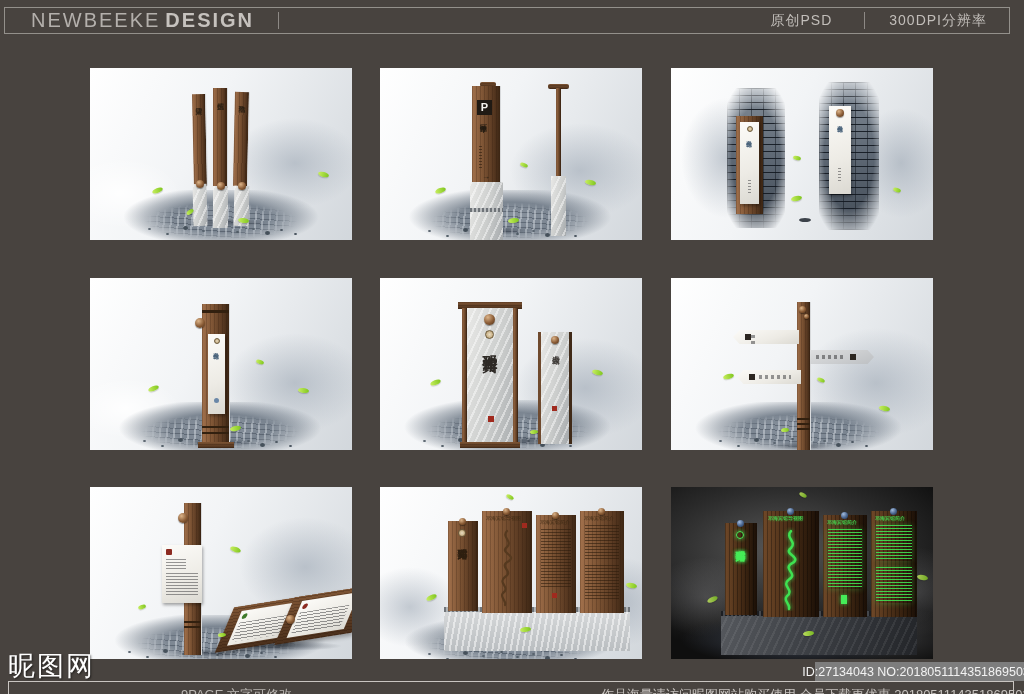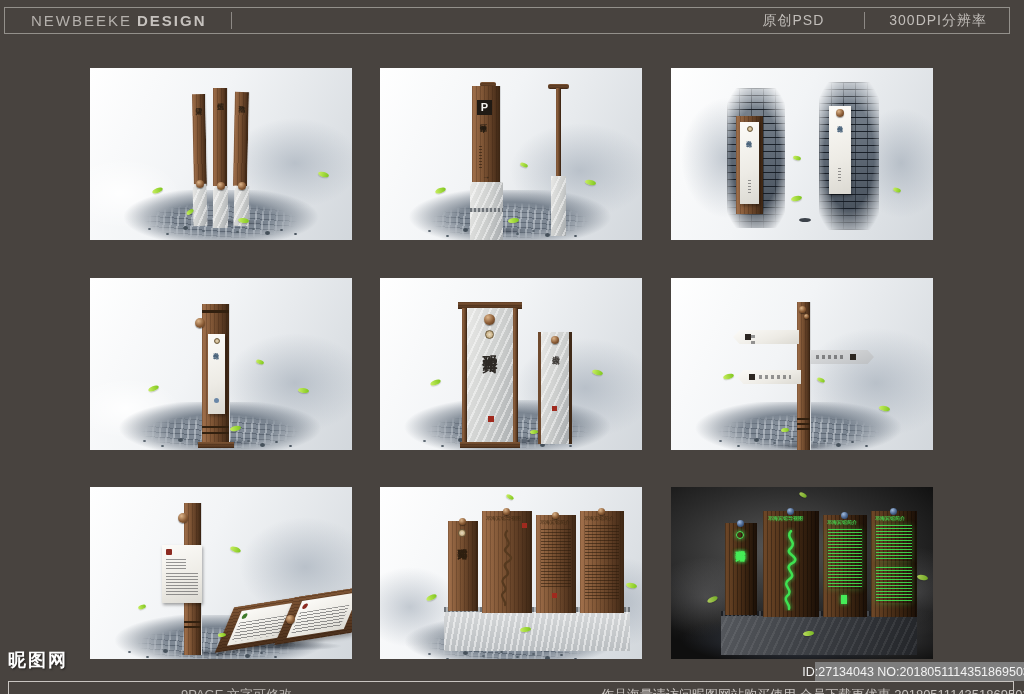--- a/index.html
+++ b/index.html
@@ -7,21 +7,21 @@
   body {
     position: relative; overflow: hidden;
     background:#48433f;
     font-family:"Liberation Sans", sans-serif;
   }
   .abs { position:absolute; }
 
   
   .hdr { position:absolute; left:4px; top:7px; width:1006px; height:27px;
          border:1px solid #93908b; display:flex; align-items:center; }
-  .brand { padding-left:26px; font-size:15px; letter-spacing:2px; color:#b4b0ac; white-space:nowrap; }
+  .brand { padding-left:26px; font-size:20px; letter-spacing:2px; color:#b4b0ac; white-space:nowrap; }
   .brand .bold { font-weight:bold; color:#c6c2be; margin-left:5px; }
   .vdiv { width:1px; height:17px; background:#8d8985; }
   .hdr-tag { font-size:14px; color:#c2beba; letter-spacing:1px; white-space:nowrap; }
 
   
   .panel { position:absolute; width:262px; height:172px; overflow:hidden;
            background:linear-gradient(118deg,#ffffff 0%,#f2f4f6 42%,#d2d7dc 100%); }
   #p9 { background:radial-gradient(ellipse 75% 62% at 42% 36%, #585858 0%, #2d2d2d 55%, #0f0f0f 100%); }
 
   .mist { position:absolute; border-radius:50%;
@@ -86,39 +86,39 @@
   .htinyg { font-size:5px; line-height:1.1; color:#46ed58; text-shadow:0 0 3px rgba(64,235,85,.8); white-space:nowrap; overflow:hidden; }
   .seal { position:absolute; width:6px; height:6px; background:#a02a1e; }
   .logo-dot { position:absolute; border-radius:50%; border:1px solid #6b5a3c;
               background:radial-gradient(circle,#e8dcc2,#b99a66); }
   .map-day   { stroke:#55391f; }
   .map-night { stroke:#3fe151; filter:drop-shadow(0 0 2px rgba(64,235,85,.9)); }
 
   
   .wm { position:absolute; left:8px; top:648px; z-index:6; display:flex; align-items:baseline; gap:8px;
         color:#ffffff; text-shadow:1px 1px 2px rgba(0,0,0,.55); }
-  .wm-logo { font-size:18px; font-weight:bold; letter-spacing:2px; font-family:"Liberation Serif", serif; }
+  .wm-logo { font-size:27px; font-weight:normal; letter-spacing:2px; font-family:"Liberation Serif", serif; }
   .wm-url  { font-size:21px; font-weight:bold; }
   .idbar { position:absolute; left:815px; top:662px; width:209px; height:19px; z-index:6;
            background:#7d7d7d; color:#f2f2f2; font-size:12.5px;
            display:flex; align-items:center; justify-content:center; white-space:nowrap; }
   .strip { position:absolute; left:8px; top:681px; width:1006px; height:60px; z-index:5;
            border:1px solid #c9c5c1; }
   .strip span { position:absolute; top:4px; font-size:13px; white-space:nowrap; }
   .strip .sl { left:172px; color:#b9b5b1; }
   .strip .sr { left:592px; color:#c6c2be; }
 </style>
 </head>
 <body>
 
 <div class="hdr">
   <div class="brand"><span>NEWBEEKE</span><span class="bold">DESIGN</span></div>
   <div class="vdiv" style="margin-left:24px"></div>
   <div style="flex:1"></div>
-  <div class="hdr-tag" style="margin-right:40px">原创PSD</div>
+  <div class="hdr-tag" style="margin-right:32px">原创PSD</div>
   <div class="vdiv" style="margin-right:24px"></div>
   <div class="hdr-tag" style="margin-right:22px">300DPI分辨率</div>
 </div>
 
 <div class="panel" id="p1" style="left:90px;top:68px">
   <div class="mist" style="left:140px;top:50px;width:130px;height:90px"></div>
   <div class="cloud" style="left:-30px;top:90px;width:120px;height:70px"></div>
   <div class="pave" style="left:20px;bottom:-14px;width:222px;height:64px"></div>
   <div class="spk" style="left:130px;bottom:12px"></div>
   <div class="shd" style="left:92px;top:150px;width:84px;height:9px"></div>

